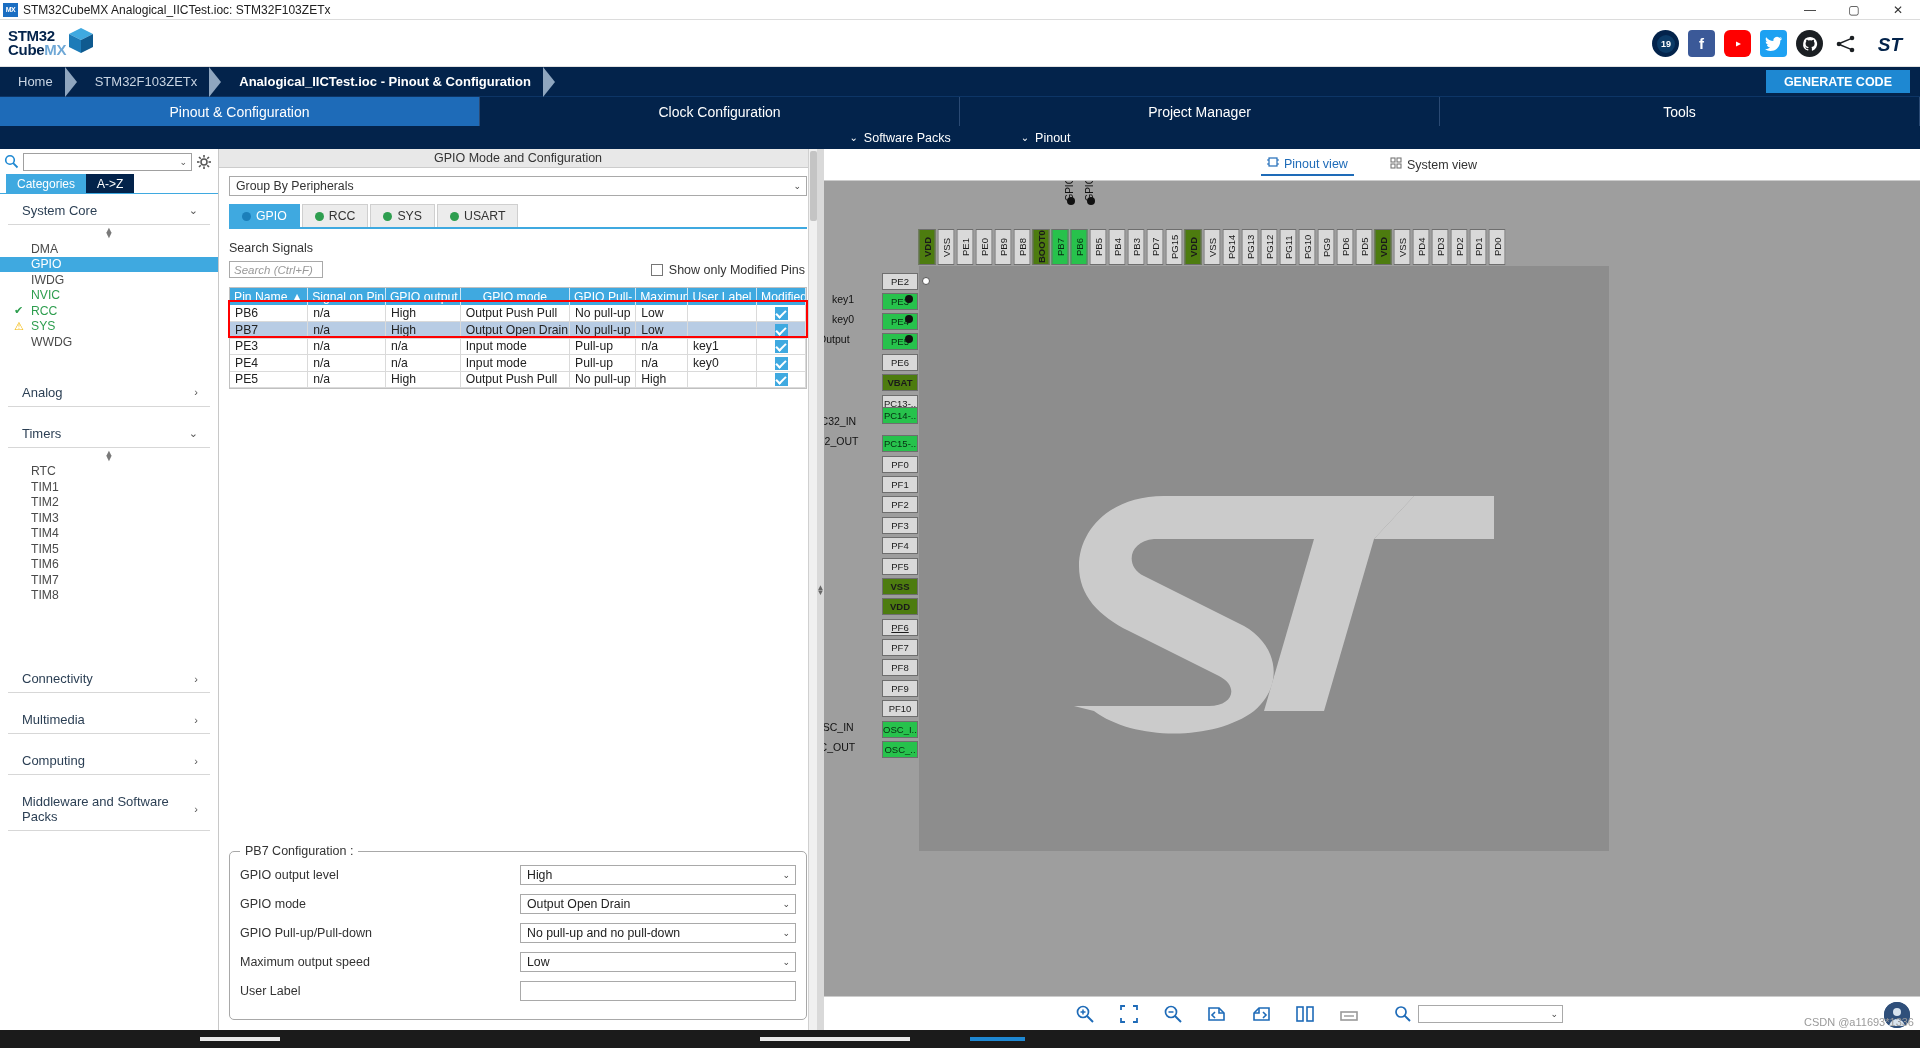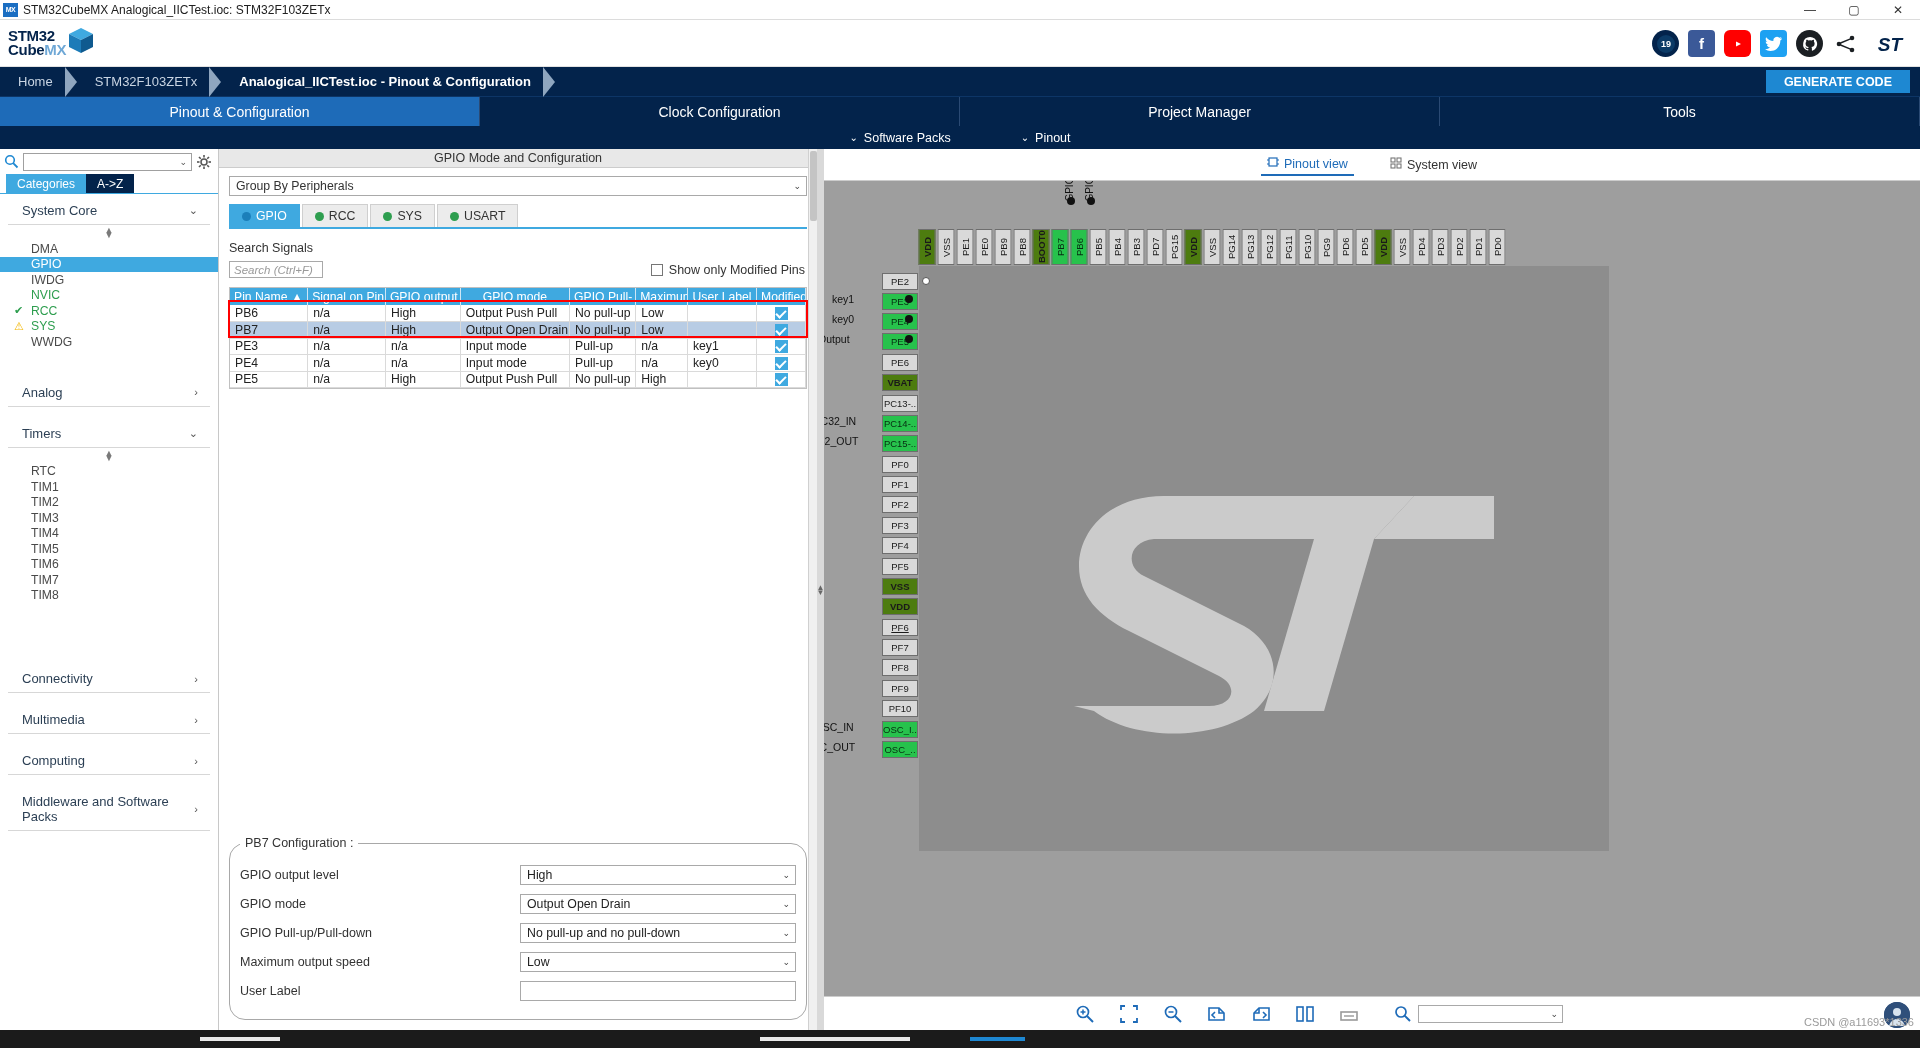--- a/index.html
+++ b/index.html
@@ -117,21 +117,21 @@
   table.pintbl td{
     font-size:12.2px;color:#222;height:16.5px;border-right:1px solid #dadada;border-bottom:1px solid #dadada;
     padding:0 5px;white-space:nowrap;overflow:hidden;
   }
   table.pintbl tr.sel td{background:#b8cce4;}
   td.ctr{text-align:center;}
   .tick{width:13px;height:13px;background:#3fa9e0;display:inline-block;position:relative;vertical-align:middle;}
   .tick:after{content:"";position:absolute;left:3.5px;top:1px;width:4px;height:8px;border:solid #fff;border-width:0 2px 2px 0;transform:rotate(45deg);}
   .redbox{position:absolute;border:2.5px solid #ff0000;pointer-events:none;}
   
-  .cfgroup{margin:0 0 10px 0;border:1px solid #a8a8a8;border-radius:16px;position:relative;padding:16px 10px 14px 10px;background:#fff;}
+  .cfgroup{margin:0 0 10px 0;border:1px solid #a8a8a8;border-radius:5px;position:relative;padding:8px 10px 14px 10px;background:#fff;}
   .cfgroup-title{position:absolute;top:-8px;left:10px;background:#fff;padding:0 5px;font-size:12.5px;color:#333;}
   .frow{display:flex;align-items:center;height:29px;}
   .flabel{width:280px;font-size:12.5px;color:#333;}
   .fctl{flex:1;max-width:300px;height:20px;border:1px solid #a9a9a9;background:#fff;display:flex;align-items:center;padding:0 6px;font-size:12.3px;color:#222;position:relative;}
   .fctl .arrow{position:absolute;right:5px;font-size:9px;color:#444;}
   
   .vsplit{width:7px;background:#d9d9d9;display:flex;align-items:center;justify-content:center;cursor:col-resize;}
   .vsplit .grip{font-size:8px;color:#666;line-height:5px;}
   
   .rightpanel{width:1096px;background:#fff;display:flex;flex-direction:column;position:relative;}
@@ -651,21 +651,21 @@
       <div class="pinmark" style="left:263px;top:16px;"></div>
 
       <div>
         <div class="pin left" style="left:58px;top:92px;">PE2</div>
         <div class="pin left g" style="left:58px;top:112px;">PE3</div>
         <div class="pin left g" style="left:58px;top:132px;">PE4</div>
         <div class="pin left g" style="left:58px;top:152px;">PE5</div>
         <div class="pin left" style="left:58px;top:173px;">PE6</div>
         <div class="pin left y" style="left:58px;top:193px;">VBAT</div>
         <div class="pin left" style="left:58px;top:214px;">PC13-..</div>
-        <div class="pin left g" style="left:58px;top:234px;">PC14-..</div>
+        <div class="pin left g" style="left:58px;top:226px;">PC14-..</div>
         <div class="pin left g" style="left:58px;top:254px;">PC15-..</div>
         <div class="pin left" style="left:58px;top:275px;">PF0</div>
         <div class="pin left" style="left:58px;top:295px;">PF1</div>
         <div class="pin left" style="left:58px;top:315px;">PF2</div>
         <div class="pin left" style="left:58px;top:336px;">PF3</div>
         <div class="pin left" style="left:58px;top:356px;">PF4</div>
         <div class="pin left" style="left:58px;top:377px;">PF5</div>
         <div class="pin left y" style="left:58px;top:397px;">VSS</div>
         <div class="pin left y" style="left:58px;top:417px;">VDD</div>
         <div class="pin left" style="left:58px;top:438px;text-decoration:underline;">PF6</div>

